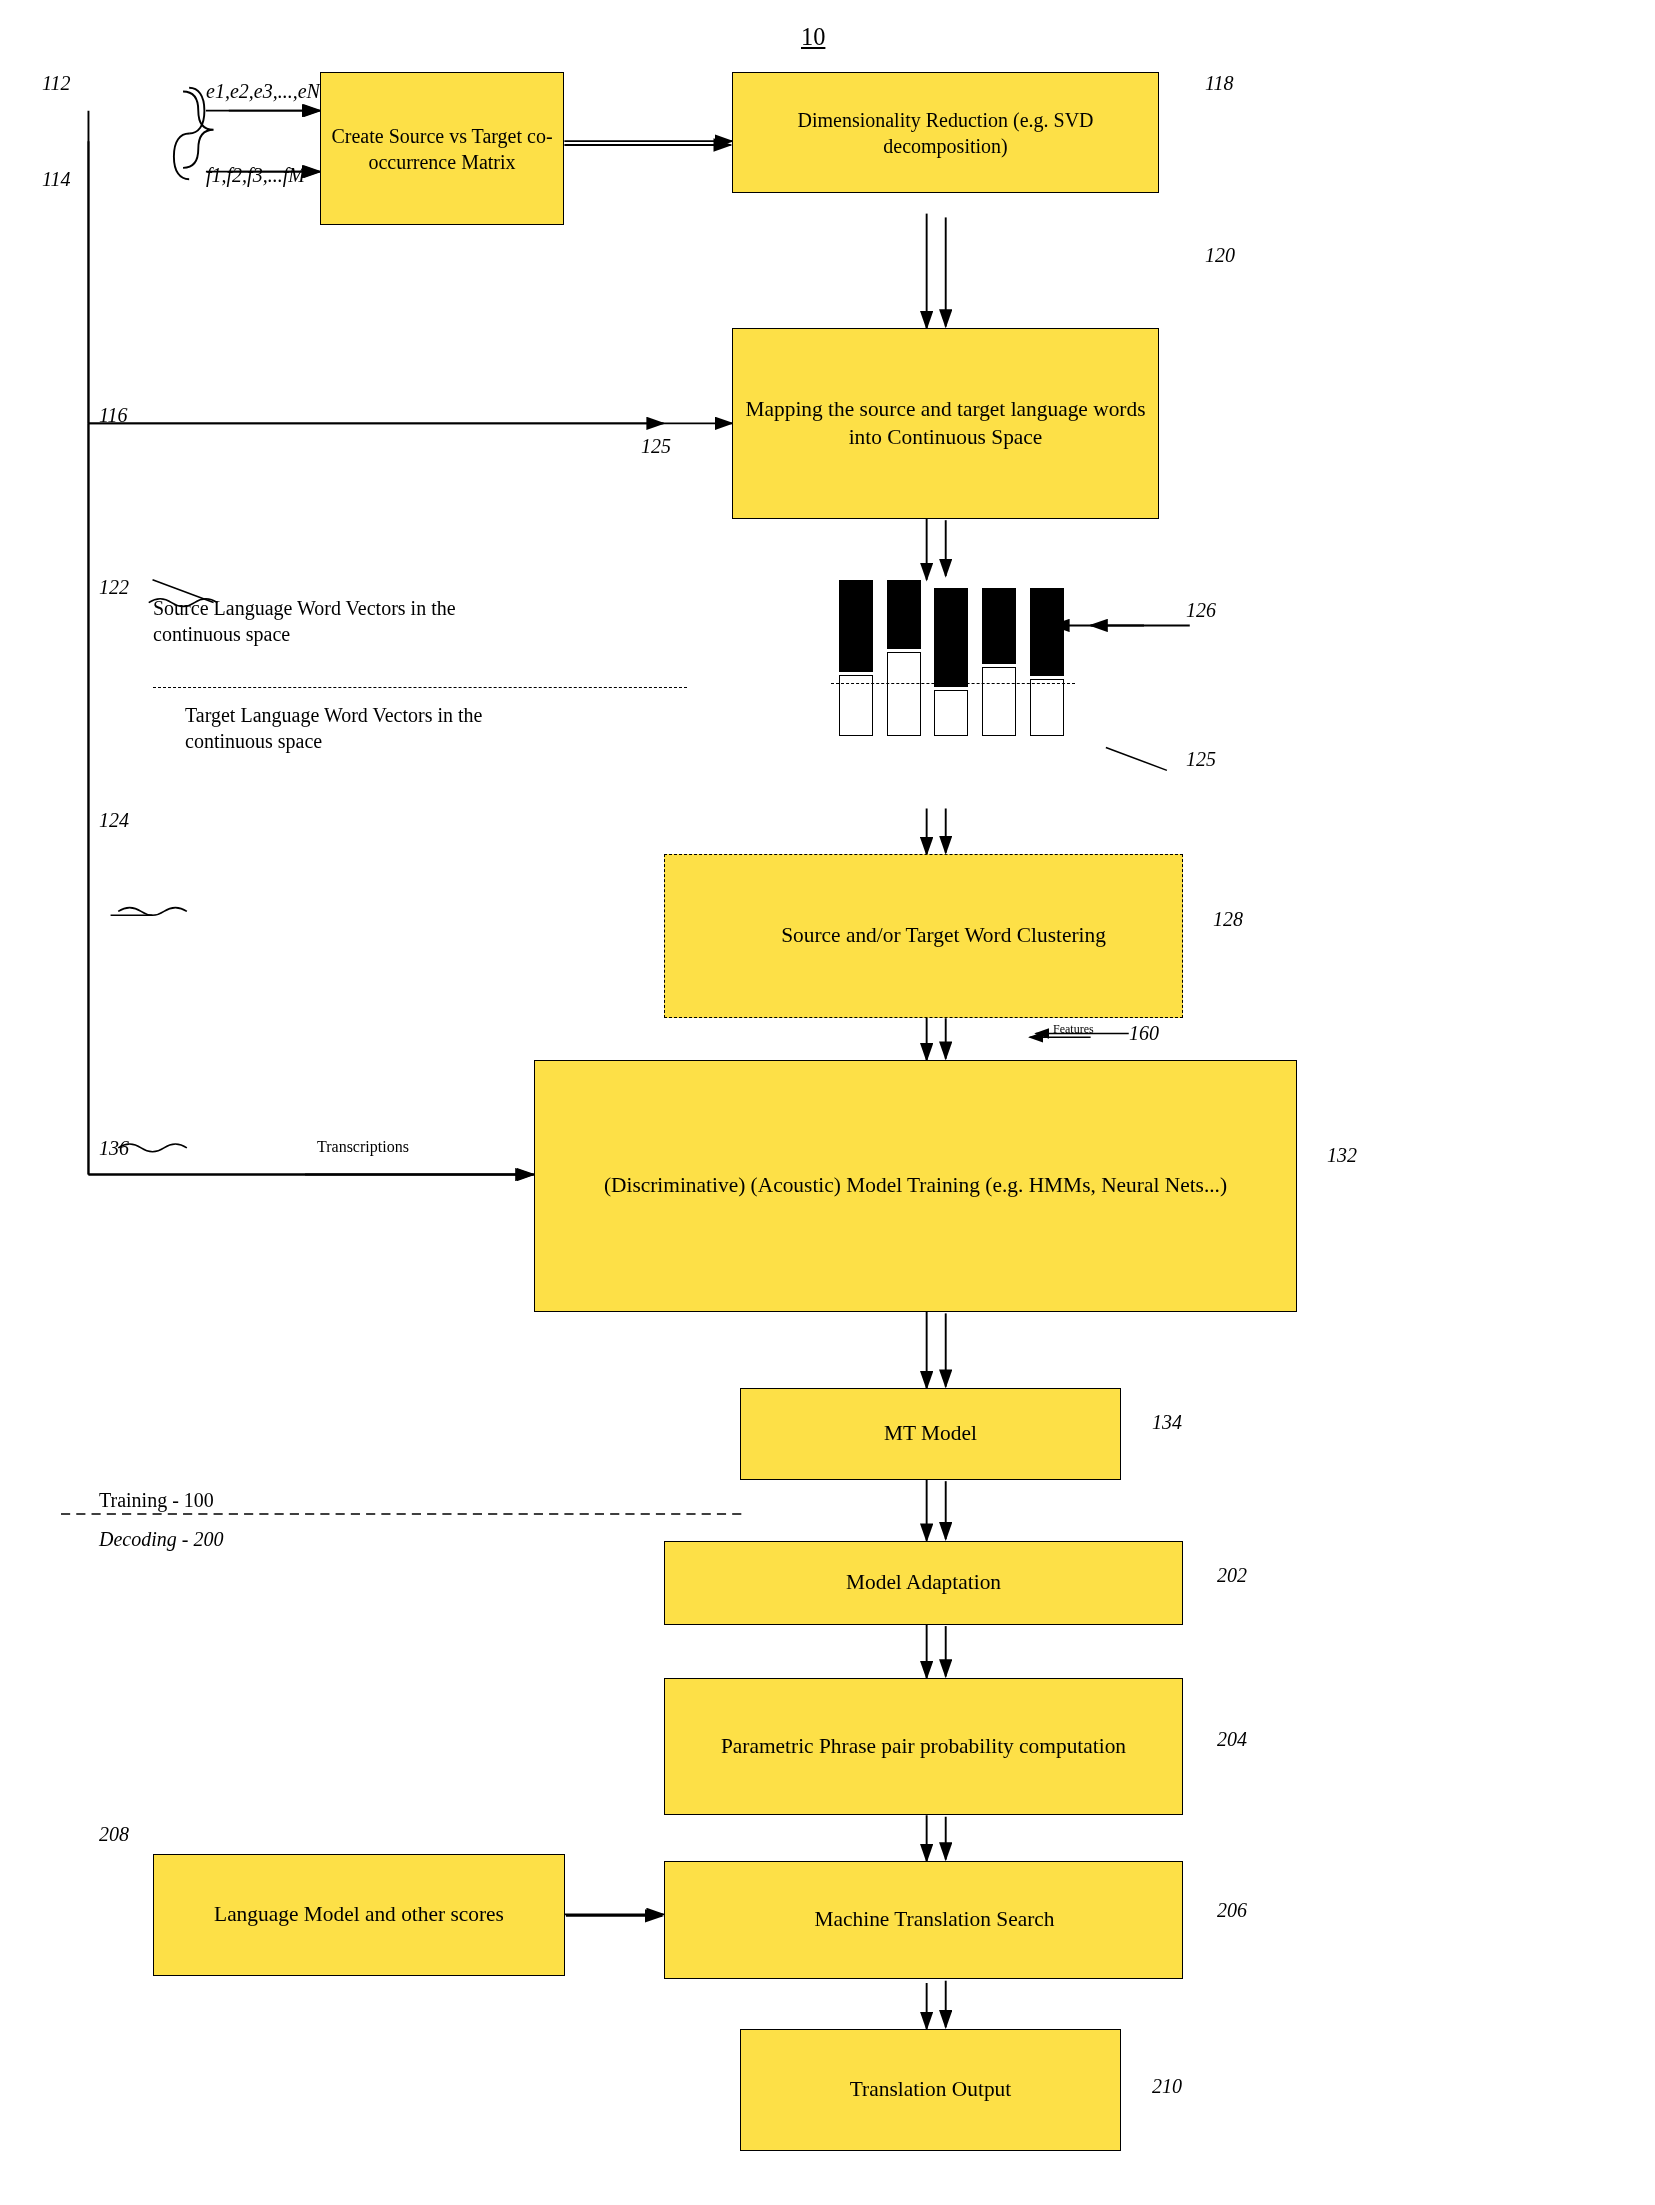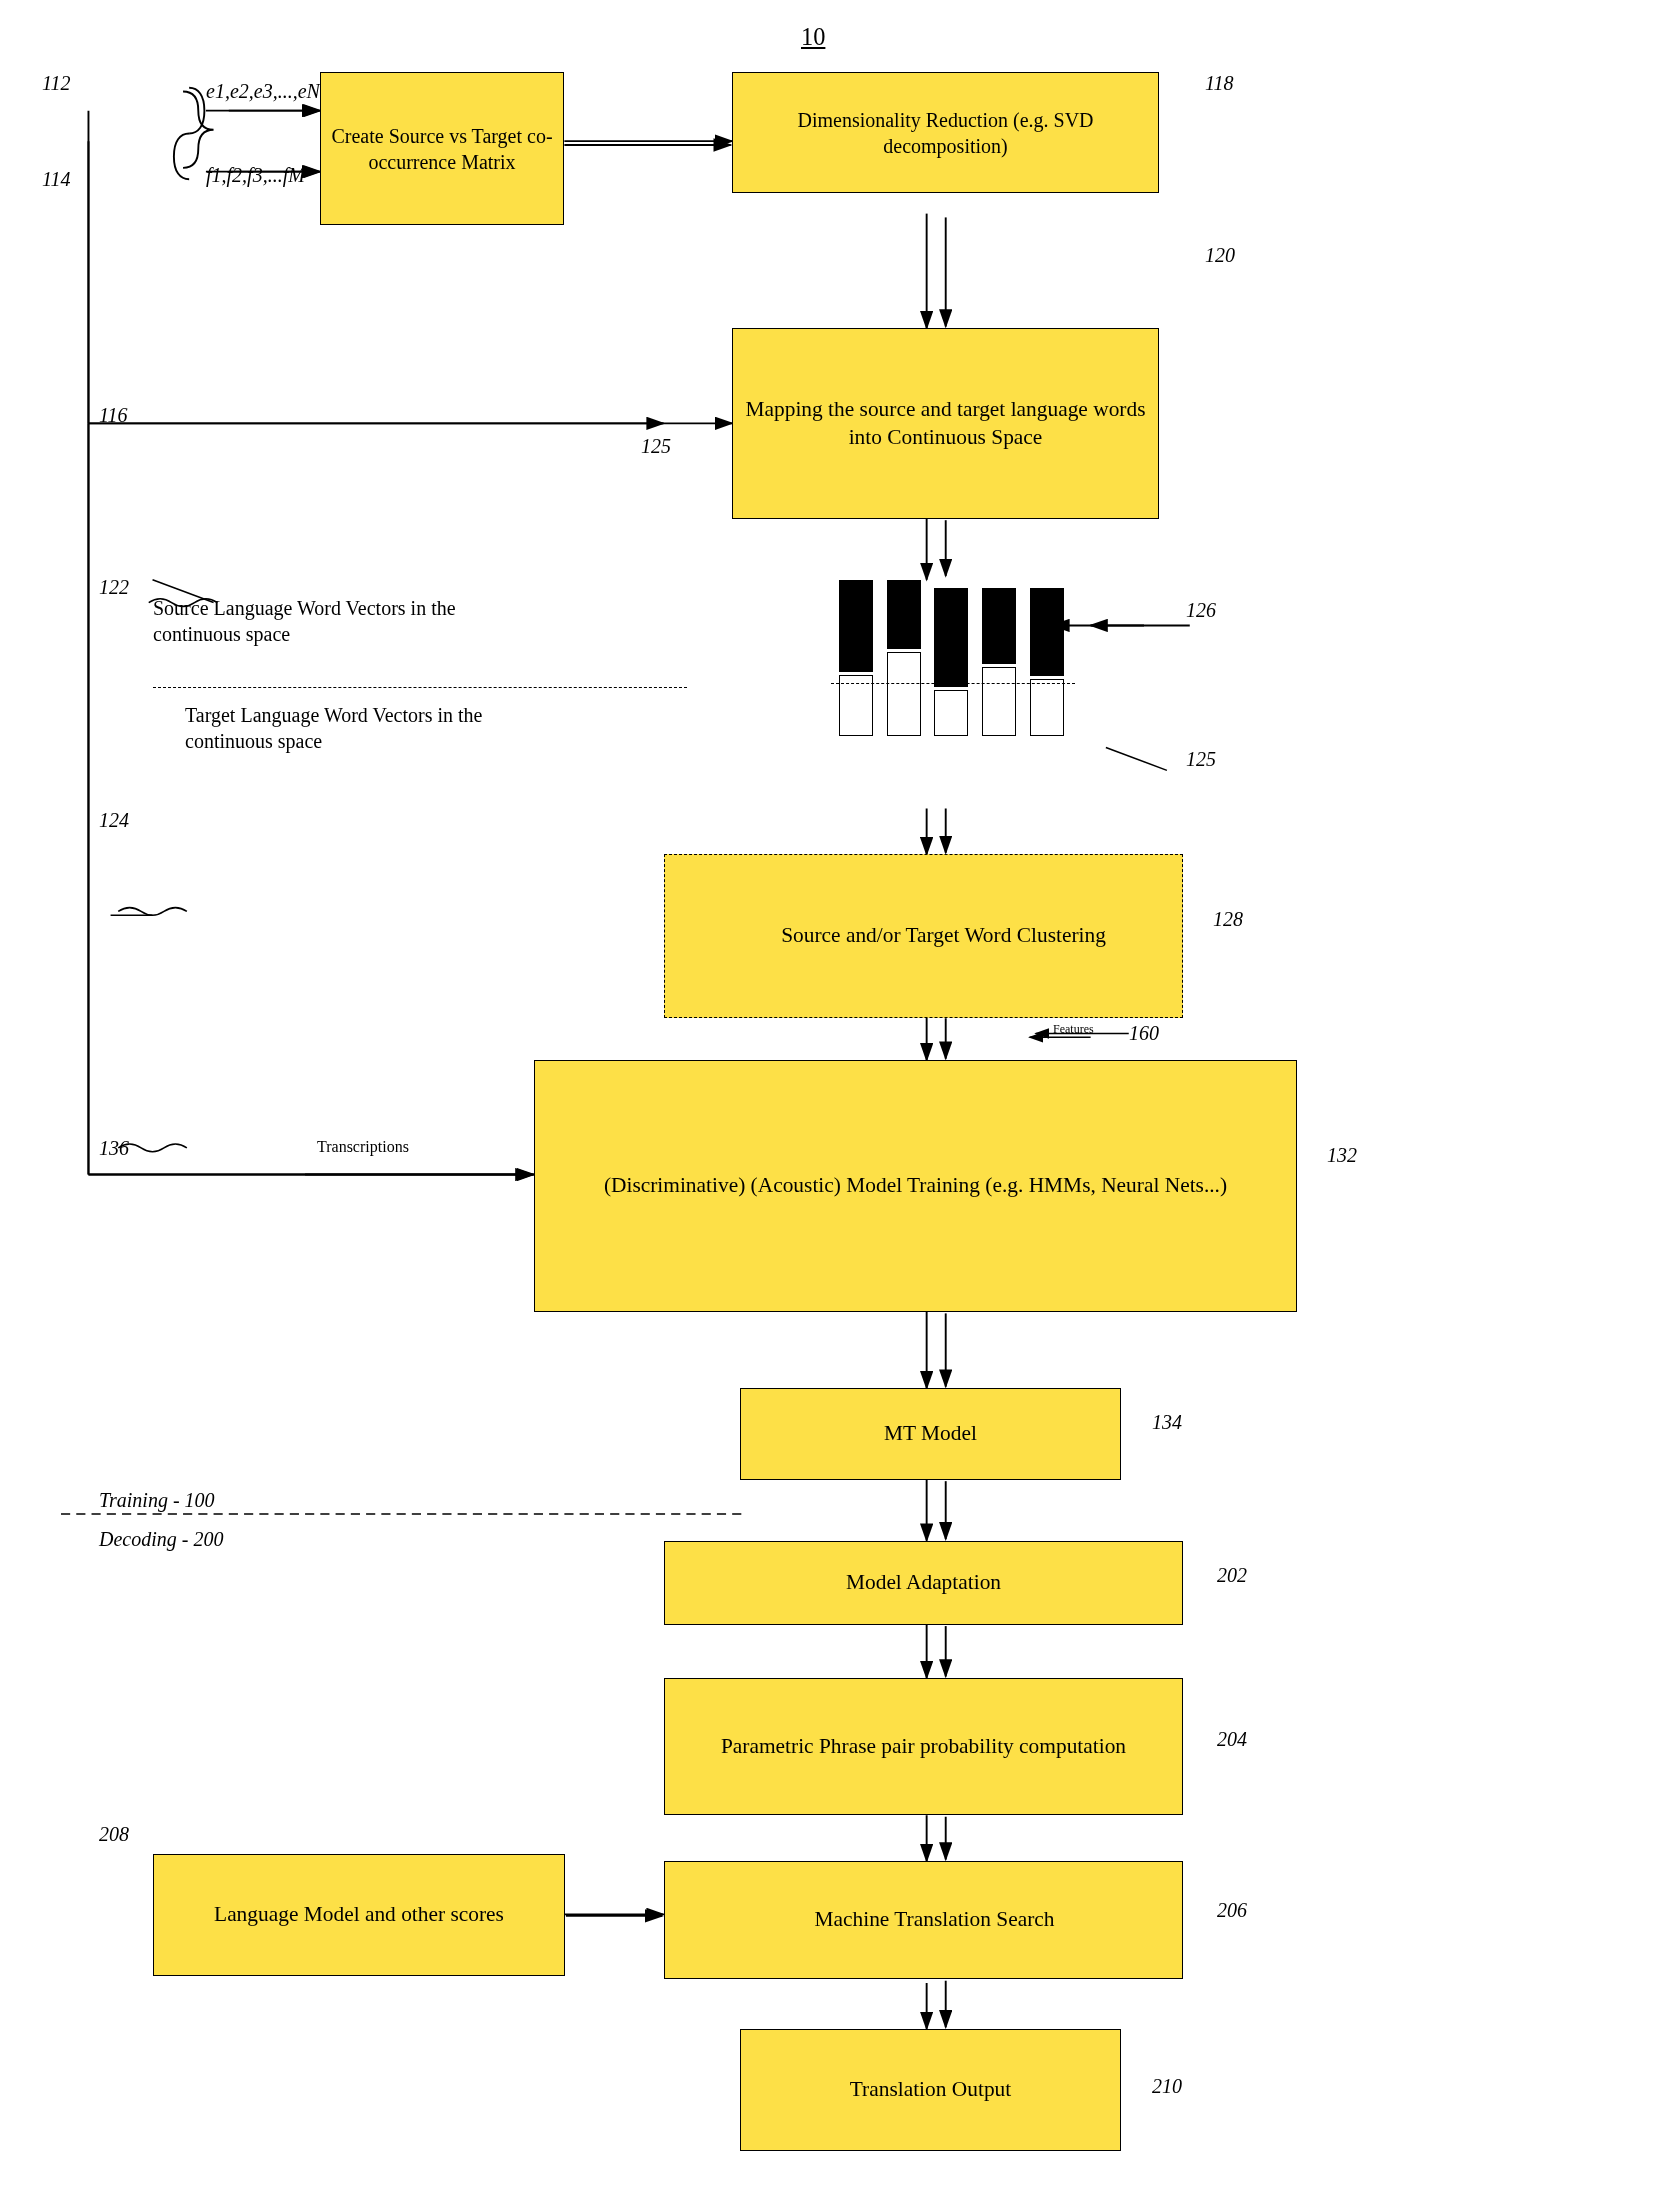--- a/index.html
+++ b/index.html
@@ -225,21 +225,21 @@
   <div class="ref" style="left: 1327px; top: 1144px;">132</div>
 
   <div class="label" style="left: 317px; top: 1137px; font-size: 16px;">Transcriptions</div>
 
   <div class="ref" style="left: 99px; top: 1137px;">136</div>
 
   <div class="box" style="left: 740px; top: 1388px; width: 381px; height: 92px; font-size: 21.4px;">MT Model</div>
 
   <div class="ref" style="left: 1152px; top: 1411px;">134</div>
 
-  <div class="label" style="left: 99px; top: 1487px; font-size: 20px; font-style: italic;">Training - 100</div>
+  <div class="label" style="left: 99px; top: 1487px; font-size: 20px; ">Training - 100</div>
 
   <div class="label" style="left: 99px; top: 1526px; font-size: 20px; font-style: italic;">Decoding - 200</div>
 
   <div class="box" style="left: 664px; top: 1541px; width: 519px; height: 84px; font-size: 21.4px;">Model Adaptation</div>
 
   <div class="ref" style="left: 1217px; top: 1564px;">202</div>
 
   <div class="box" style="left: 664px; top: 1678px; width: 519px; height: 137px; font-size: 21.4px;">Parametric Phrase pair
 probability computation</div>
 

